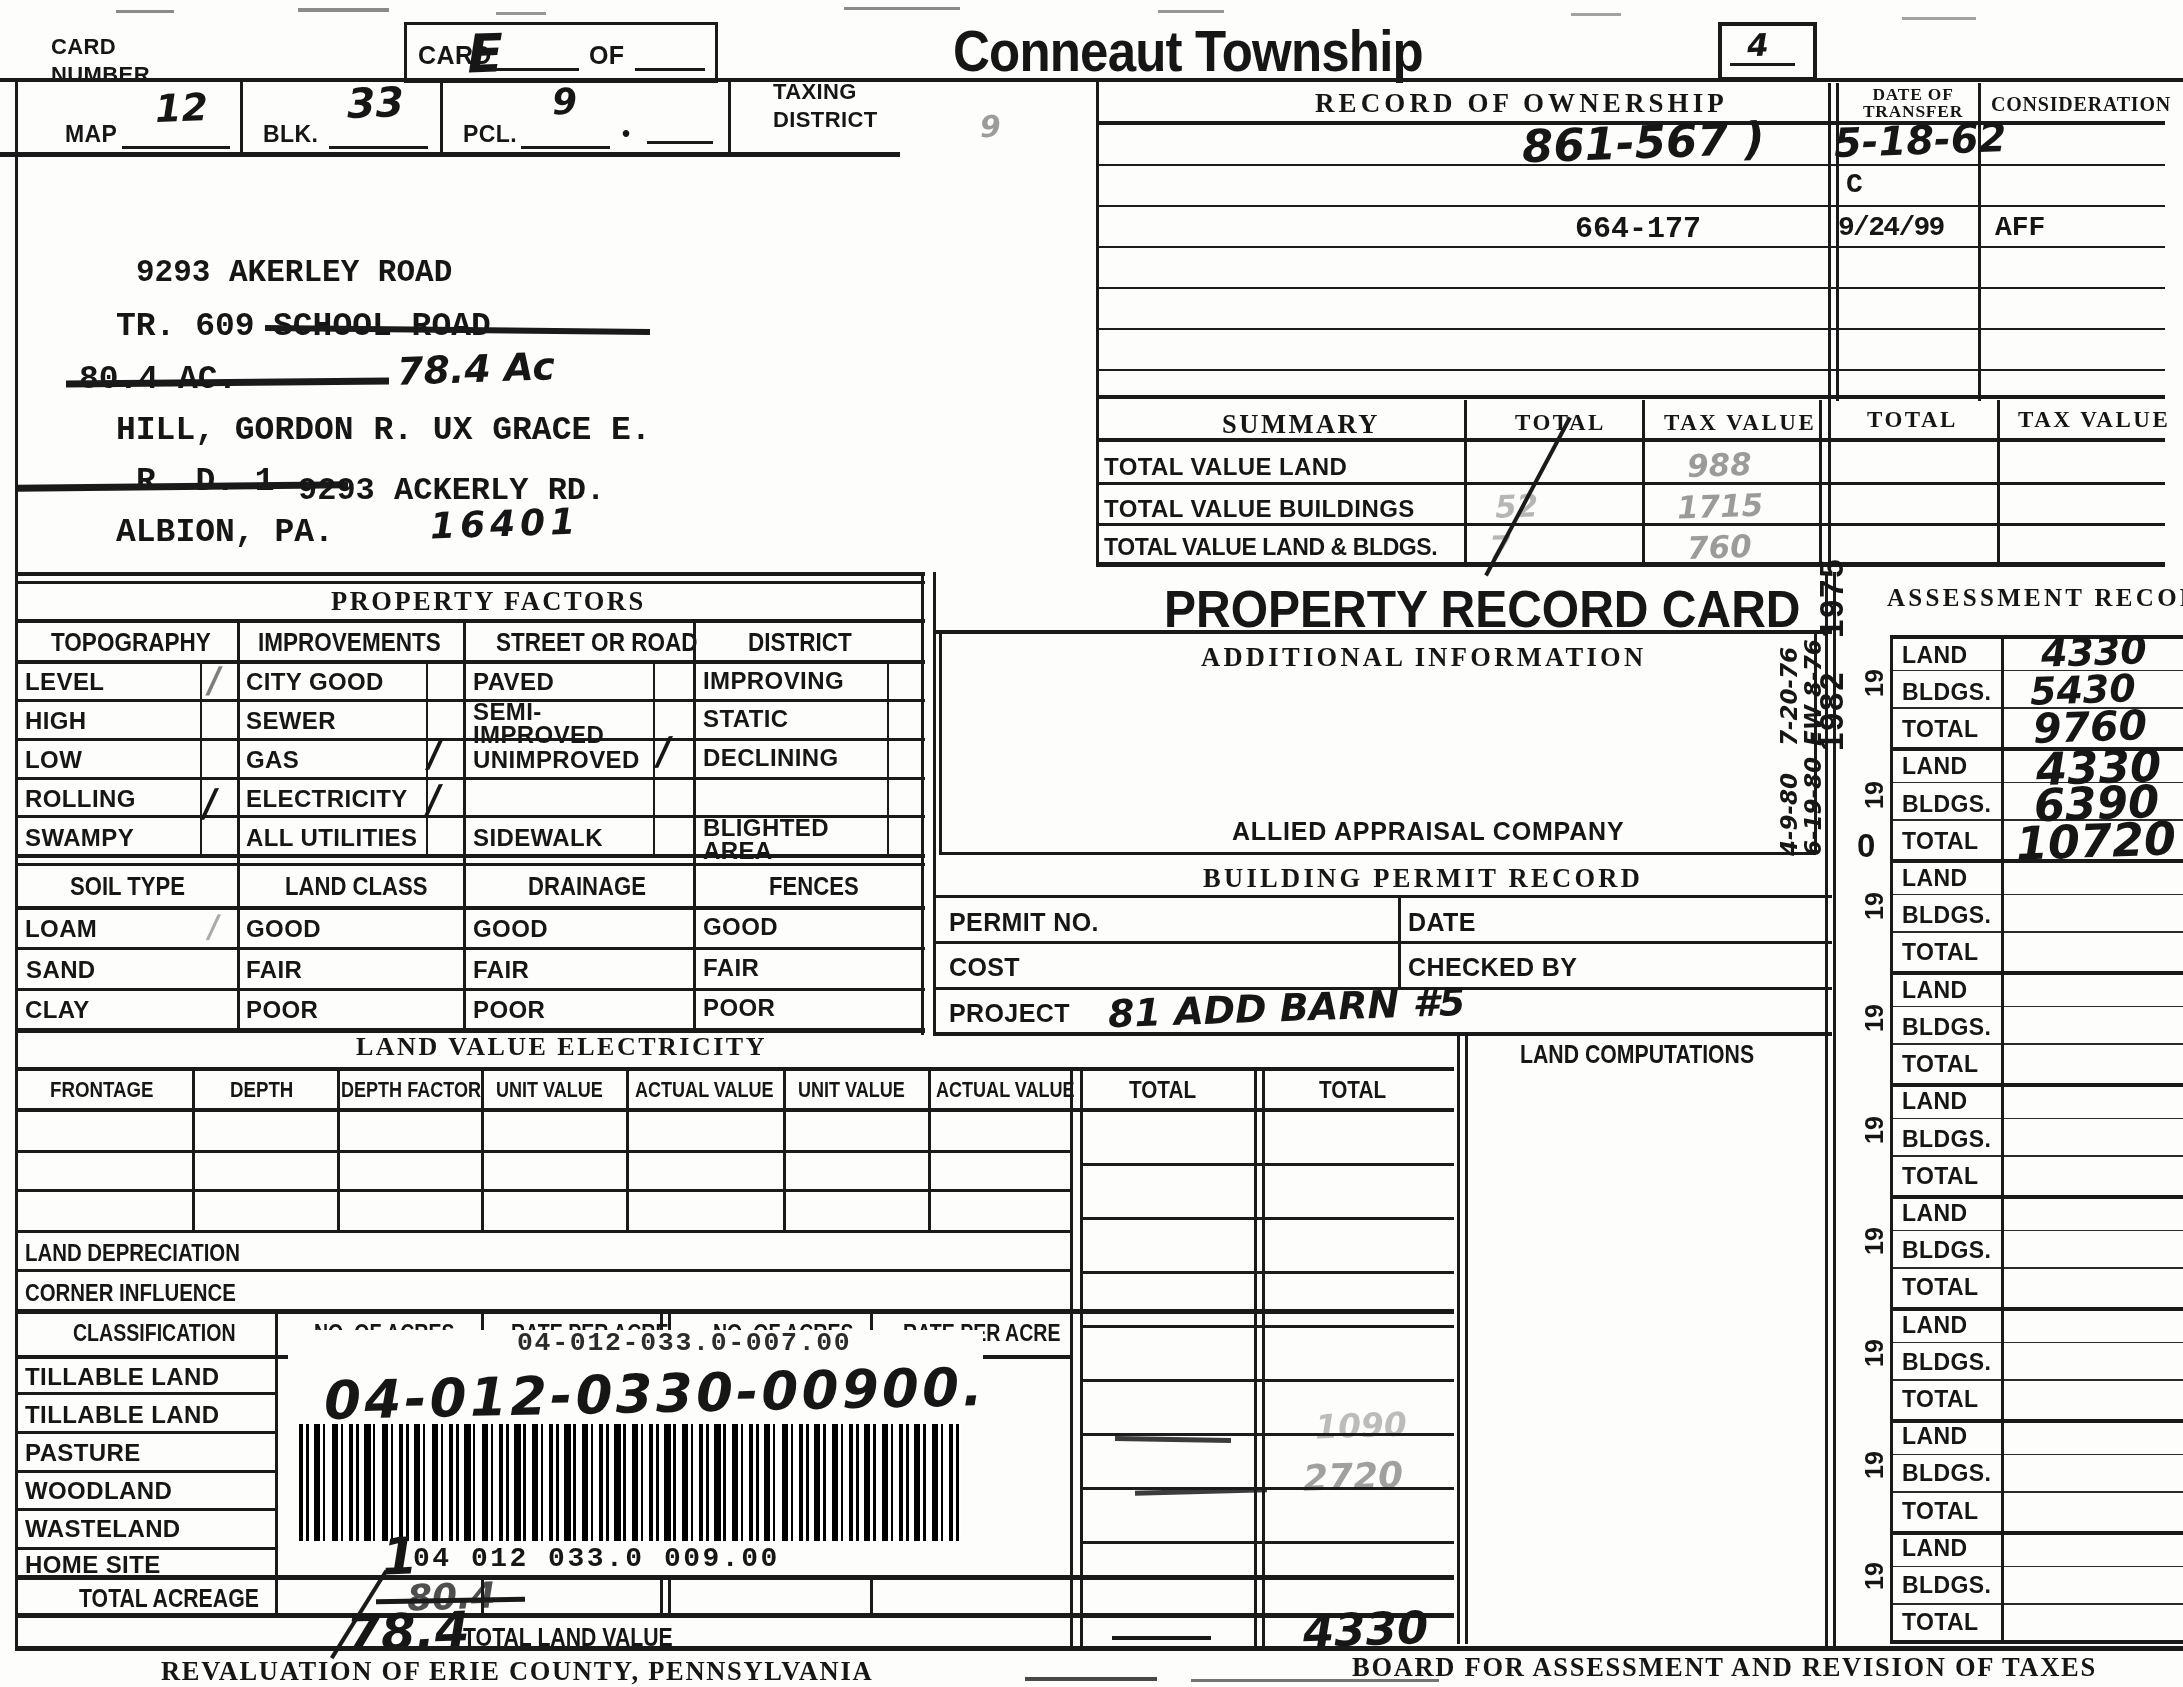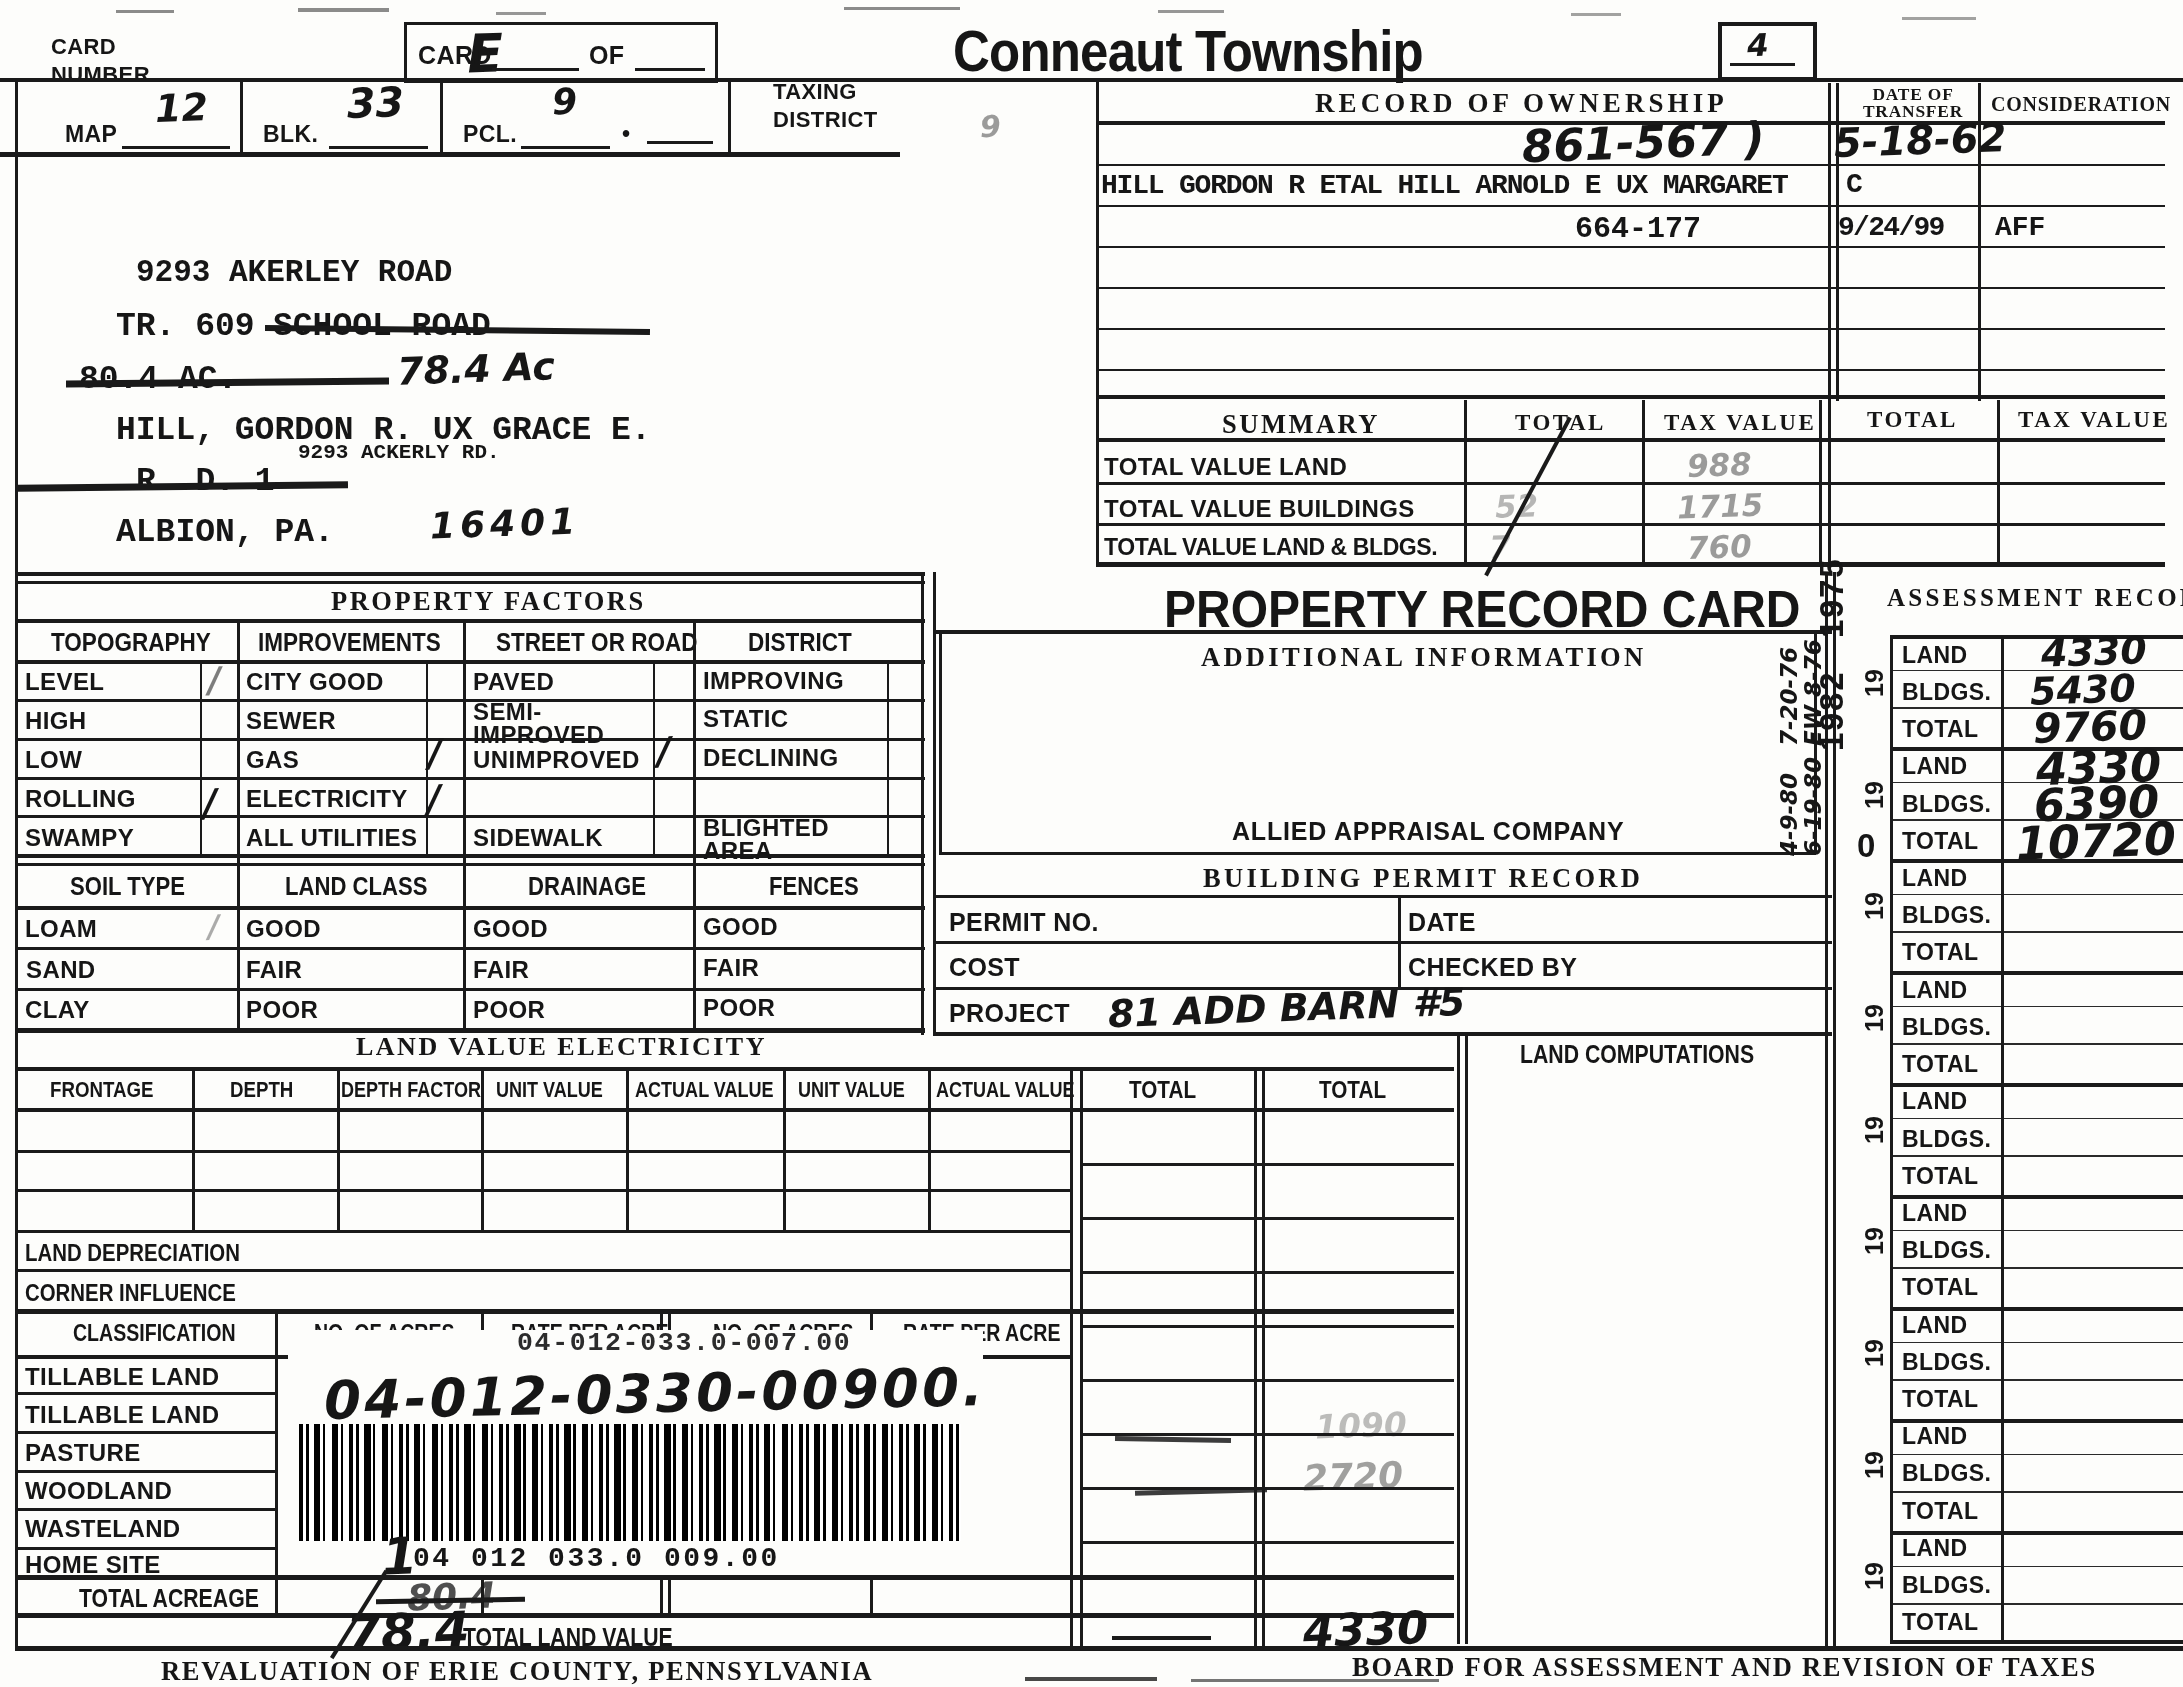--- a/index.html
+++ b/index.html
@@ -74,42 +74,41 @@
   <span class="a ty" style="left:136px;top:255px;font-size:31px;">9293 AKERLEY ROAD</span>
   <span class="a ty" style="left:116px;top:308px;font-size:33px;">TR. 609</span>
   <span class="a ty" style="left:273px;top:308px;font-size:33px;">SCHOOL ROAD</span>
   <div class="ln a" style="left:265px;top:327px;width:385px;height:5.8px;transform:rotate(.6deg);"></div>
   <span class="a ty" style="left:79px;top:361px;font-size:33px;">80.4 AC.</span>
   <div class="ln a" style="left:66px;top:379px;width:323px;height:6.6px;transform:rotate(-.5deg);"></div>
   <span class="a hand" style="left:397px;top:347px;font-size:38px;">78.4 Ac</span>
   <span class="a ty" style="left:116px;top:412px;font-size:33px;">HILL, GORDON R. UX GRACE E.</span>
   <span class="a ty" style="left:136px;top:463px;font-size:33px;">R. D. 1</span>
   <div class="ln a" style="left:16.5px;top:483px;width:331px;height:6.6px;transform:rotate(-.6deg);"></div>
-  <span class="a ty" style="left:298px;top:441px;font-size:21px;">9293 ACKERLY RD.</span>
+  <span class="a ty" style="left:298px;top:472px;font-size:32px;">9293 ACKERLY RD.</span>
   <span class="a ty" style="left:116px;top:514px;font-size:33px;">ALBION, PA.</span>
   <span class="a hand" style="left:430px;top:503px;font-size:36px;letter-spacing:5px;">16401</span>
 
   <div class="ln a" style="left:1096px;top:79px;width:3.3px;height:321px;"></div>
   <div class="ln a" style="left:1828px;top:83px;width:2.5px;height:318px;"></div>
   <div class="ln a" style="left:1836px;top:83px;width:2.5px;height:318px;"></div>
   <div class="ln a" style="left:1978px;top:83px;width:2.5px;height:318px;"></div>
   <div class="ln a" style="left:1096px;top:121px;width:1069px;height:4.1px;"></div>
   <span class="a st" style="left:1315px;top:88px;font-size:27px;letter-spacing:4.1px;">RECORD OF OWNERSHIP</span>
   <div class="a st" style="left:1855px;top:86px;font-size:17.4px;letter-spacing:0.8px;text-align:center;line-height:1;white-space:normal;width:116px;">
     <span>DATE OF</span><br>
     <span>TRANSFER</span>
   </div>
   <span class="a st" style="left:1991px;top:93px;font-size:20px;letter-spacing:0.8px;">CONSIDERATION</span>
 
   <div class="a rows50" style="left:1099px;top:125px;width:1066px;height:250px;"></div>
   <div class="ln a" style="left:1096px;top:395px;width:1069px;height:4.1px;"></div>
 
   <span class="a hand" style="left:1522px;top:116px;font-size:45px;">861-567 )</span>
   <span class="a hand" style="left:1834px;top:117px;font-size:40px;">5-18-62</span>
-  <span class="a ty" style="left:1101px;top:170px;font-size:28px;letter-spacing:-1.2px;">HILL GORDON R ETAL HILL ARNOLD E UX MARGARET</span>
   <span class="a ty" style="left:1846px;top:169px;font-size:28px;">C</span>
   <span class="a ty" style="left:1575px;top:212px;font-size:30px;">664-177</span>
   <span class="a ty" style="left:1838px;top:212px;font-size:28px;letter-spacing:-1.7px;">9/24/99</span>
   <span class="a ty" style="left:1995px;top:212px;font-size:28px;">AFF</span>
 
   <div class="ln a" style="left:1096px;top:438px;width:1069px;height:4.1px;"></div>
   <div class="ln a" style="left:1096px;top:482px;width:1069px;height:2.5px;"></div>
   <div class="ln a" style="left:1096px;top:523px;width:1069px;height:2.5px;"></div>
   <div class="ln a" style="left:1096px;top:562px;width:1069px;height:5px;"></div>
   <div class="ln a" style="left:1096px;top:400px;width:3.3px;height:165px;"></div>

